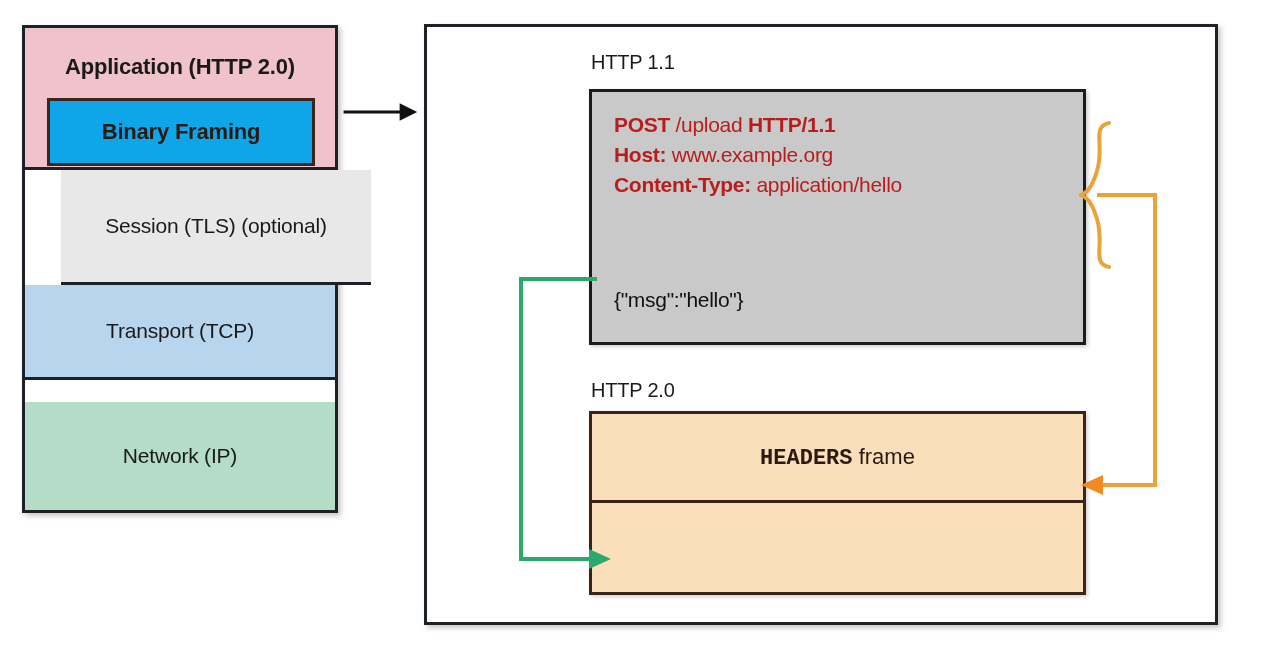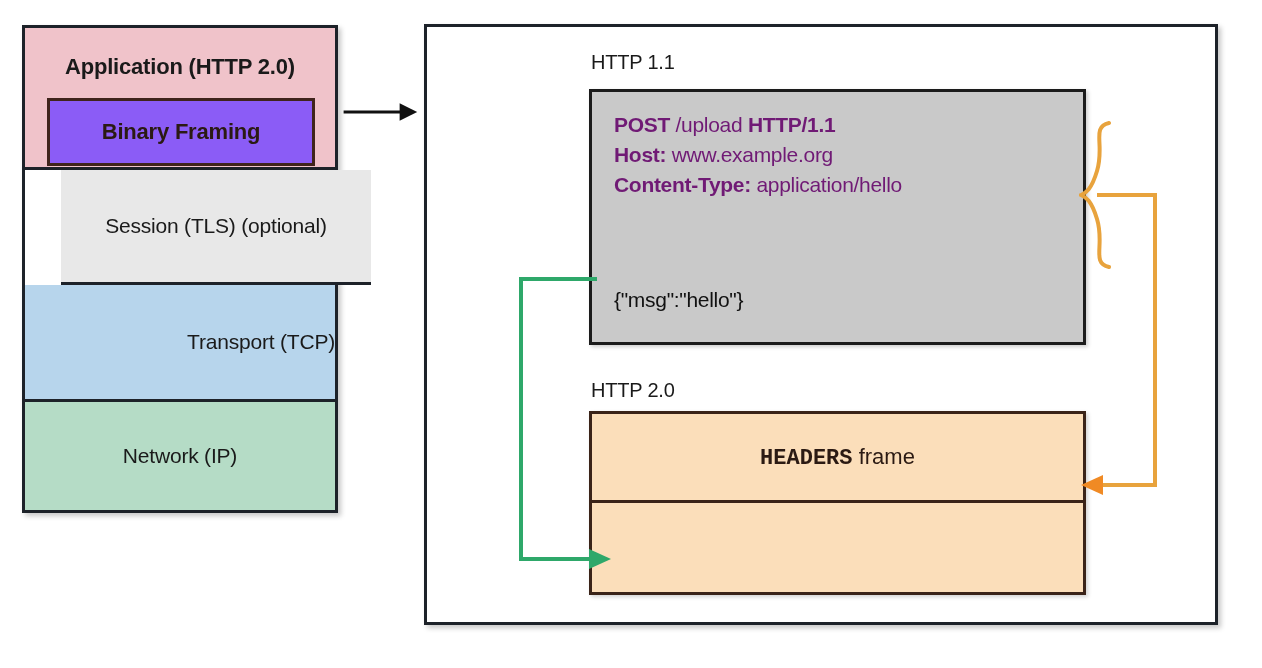--- a/index.html
+++ b/index.html
@@ -56,21 +56,21 @@
     font-size: 22px;
     margin-top: 26px;
   }
 
   #binary-framing-box {
     position: absolute;
     left: 22px;
     top: 70px;
     width: 268px;
     height: 68px;
-    background: #8b5cf6;
+    background: #0ea5e9;
     border: 3px solid #40241c;
     box-sizing: border-box;
     display: flex;
     align-items: center;
     justify-content: center;
     z-index: 3;
   }
   #binary-framing-box .layer-label {
     font-weight: bold;
     font-size: 22px;
@@ -79,24 +79,23 @@
 
   #layer-session {
     top: 142px;
     height: 115px;
     background: #e8e8e8;
     border-bottom: 3px solid #1d2229;
     margin-left: 36px;
   }
   #layer-transport {
     top: 257px;
-    height: 117px;
+    height: 95px;
     background: #b7d5ec;
     border-bottom: 3px solid #1d2229;
-    justify-content: flex-end;
   }
   #layer-network {
     top: 374px;
     height: 108px;
     background: #b5dcc6;
   }
 
   
   #stack-to-panel-arrow {
     position: absolute;
@@ -141,21 +140,21 @@
     box-shadow: 2px 2px 4px rgba(0,0,0,0.20);
   }
   #http11-headers {
     position: absolute;
     left: 22px;
     top: 18px;
   }
   .msg-line {
     font-size: 21px;
     line-height: 30px;
-    color: #701a75;
+    color: #b91c1c;
     white-space: nowrap;
     letter-spacing: -0.3px;
   }
   .msg-line .k { font-weight: bold; }
   #http11-body {
     position: absolute;
     left: 22px;
     top: 196px;
     font-size: 21px;
     color: #111111;

